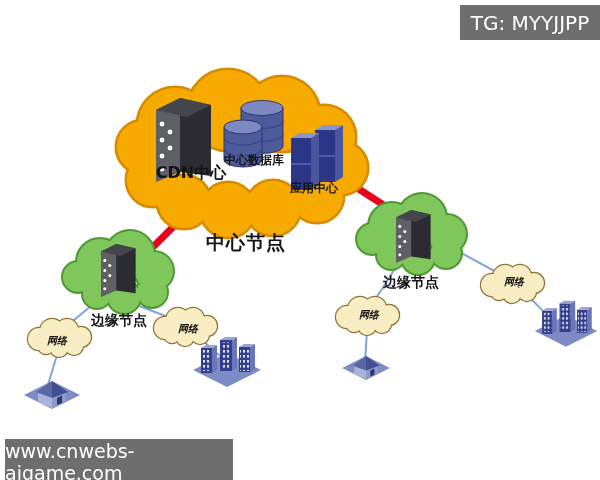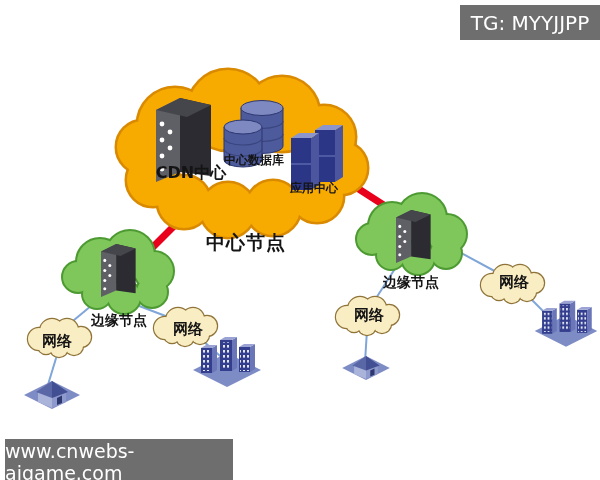--- a/index.html
+++ b/index.html
@@ -49,21 +49,21 @@
 
   
   .lbl {
     position:absolute; transform:translate(-50%,-50%);
     font-weight:bold; color:#141414; white-space:nowrap; z-index:5;
   }
   .lbl-central  { font-size:19px; letter-spacing:1px; }
   .lbl-inner    { font-size:12px; }
   .lbl-cdn      { font-size:16px; }
   .lbl-edge     { font-size:14px;text-align:right; }
-  .lbl-net      { font-size:15px; }
+  .lbl-net      { font-size:10px;font-style:italic; }
 
   
   .badge {
     position:absolute; top:5px; right:0; width:140px; height:35px;
     background:#6E6E6E; color:#ffffff; font-size:20px;
     display:flex; align-items:center; justify-content:center; z-index:6;margin-left:28px;
   }
   .watermark {
     position:absolute; left:5px; top:439px; width:228px; height:45px;
     background:#6E6E6E; color:#ffffff; font-size:19px;

